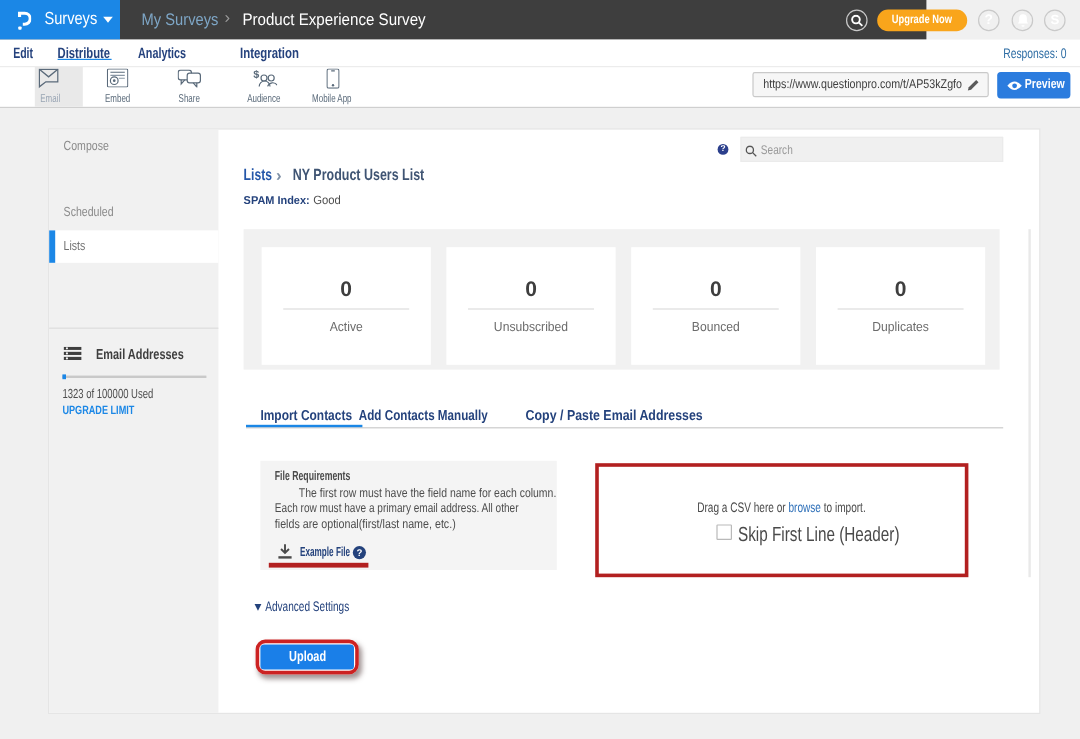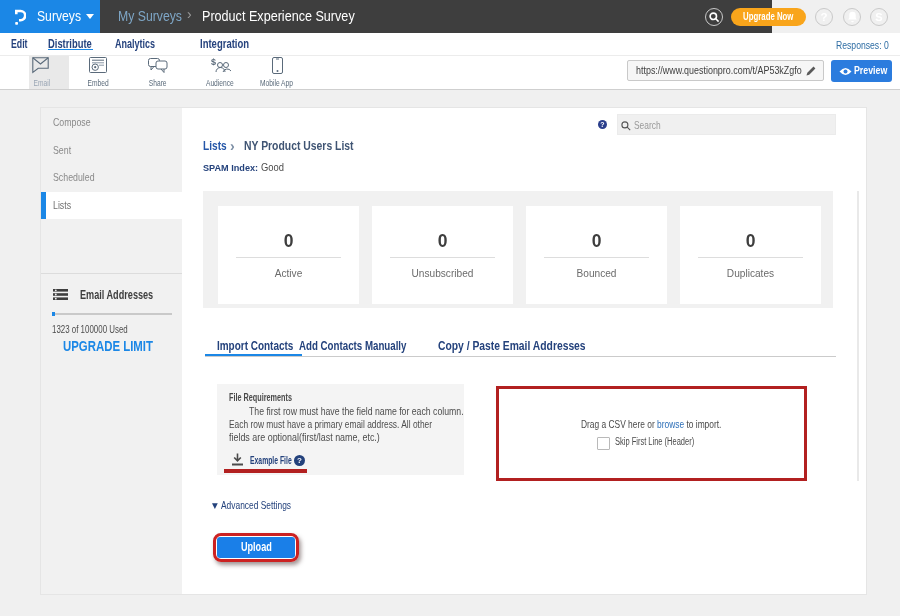--- a/index.html
+++ b/index.html
@@ -36,21 +36,21 @@
 
 .panel { position:absolute; left:41px; top:108px; width:825px; height:486px; background:#fff; box-shadow:0 0 0 1px #e5e5e5; }
 .sidebar { position:absolute; left:0; top:0; width:141px; height:486px; background:#f1f1f1; }
 .sideitem { position:absolute; left:0; width:141px; height:27.5px; line-height:27.5px; padding-left:12px; font-size:11px; color:#8a8a8a; }
 .sideitem.active { background:#fff; border-left:5px solid #1b87e6; padding-left:7px; color:#707070; }
 .sidediv { position:absolute; left:0px; top:165px; width:141px; border-top:1px solid #dcdcdc; }
 .email-addr { position:absolute; left:38.5px; top:180px; font-size:12px; font-weight:bold; color:#3e3e3e; }
 .progress { position:absolute; left:10.5px; top:204.5px; width:120px; height:2.5px; background:#c9c9c9; }
 .progress i { position:absolute; left:0; top:-0.5px; width:3.5px; height:3.5px; background:#1b87e6; }
 .used { position:absolute; left:11px; top:214.5px; font-size:11px; color:#4d4d4d; }
-.upglimit { position:absolute; left:22px; top:229px; font-size:15px; font-weight:bold; color:#1b87e6; }
+.upglimit { position:absolute; left:11px; top:229px; font-size:10px; font-weight:bold; color:#1b87e6; }
 
 
 .helpcirc { position:absolute; left:598px; top:120px; width:9px; height:9px; border-radius:50%; background:#2b3f8c; color:#fff; font-size:7px; font-weight:bold; text-align:center; line-height:9px; }
 .searchbox { position:absolute; left:617px; top:114px; width:219px; height:21px; background:#f0f0f0; border:1px solid #ebebeb; }
 .search-ph { position:absolute; left:16px; top:4px; font-size:10.5px; color:#999; }
 .bc-lists { position:absolute; left:203px; top:138px; font-size:13.5px; font-weight:bold; color:#2456a8; }
 .bc-sep { position:absolute; left:230px; top:137.5px; font-size:14px; font-weight:bold; color:#7d8fa5; }
 .bc-name { position:absolute; left:244px; top:138px; font-size:13.5px; font-weight:bold; color:#3f5473; }
 .spam1 { position:absolute; left:203px; top:162px; font-size:9.5px; font-weight:bold; color:#24427c; }
 .spam2 { position:absolute; left:261px; top:162px; font-size:10px; color:#4d4d4d; }
@@ -70,21 +70,21 @@
 .fr-title { position:absolute; left:229px; top:391px; font-size:11px; font-weight:bold; color:#4a4a4a; }
 .fr-line { position:absolute; left:229px; font-size:10.5px; color:#4d4d4d; white-space:nowrap; }
 .exfile { position:absolute; left:250px; top:454px; font-size:11px; font-weight:bold; color:#24427c; }
 .qcirc { position:absolute; width:11px; height:11px; border-radius:50%; background:#24427c; color:#fff; font-size:8px; font-weight:bold; text-align:center; line-height:11px; }
 .redmark { position:absolute; left:224px; top:469px; width:83px; height:3.5px; background:#b22020; }
 
 .dropzone { position:absolute; left:496px; top:386px; width:311px; height:95px; border:3px solid #b22020; background:#fff; }
 .dragline { position:absolute; left:0; top:28.5px; width:100%; text-align:center; font-size:11.5px; color:#4a4a4a; }
 .dragline a { color:#2d6fb8; }
 .skipbox { position:absolute; left:98px; top:48px; width:12.5px; height:12.5px; border:1px solid #b9b9b9; background:#fff; border-radius:1px; }
-.skipline { position:absolute; left:116px; top:46.5px; font-size:10px; color:#4a4a4a; }
+.skipline { position:absolute; left:116px; top:46.5px; font-size:17px; color:#4a4a4a; }
 
 .advset { position:absolute; left:212px; top:498px; font-size:11.5px; color:#24427c; }
 .upload-ring { position:absolute; left:212.5px; top:532.5px; width:86px; height:29px; border:3px solid #cc2222; border-radius:8px; box-shadow:2px 3px 4px rgba(70,45,45,0.5); }
 .upload-btn { position:absolute; left:217px; top:537px; width:78px; height:21px; background:#1a7fe8; border-radius:3px; color:#fff; font-size:12px; font-weight:bold; text-align:center; line-height:20px; }
 </style>
 </head>
 <body>
 
 <div class="topbar">
   <div class="logo-block">
@@ -177,21 +177,20 @@
         <path d="M0.5 4.5 Q6.5 -2.5 12.5 4.5 Q6.5 11.5 0.5 4.5Z" fill="#fff"></path>
         <circle cx="6.5" cy="4.5" r="2" fill="#2b7cde"></circle>
       </svg>
     <span class="abs" style="left:23px; top:4px;"><span class="t" style="transform:scaleX(0.8);">Preview</span></span>
   </div>
 </div>
 
 <div class="panel">
   <div class="sidebar">
     <div class="sideitem" style="top:1px;"><span class="t" style="transform:scaleX(0.8);">Compose</span></div>
-    <div class="sideitem" style="top:28.5px;"><span class="t" style="transform:scaleX(0.8);">Sent</span></div>
     <div class="sideitem" style="top:56px;"><span class="t" style="transform:scaleX(0.8);">Scheduled</span></div>
     <div class="sideitem active" style="top:83.5px;"><span class="t" style="transform:scaleX(0.8);">Lists</span></div>
     <div class="sidediv"></div>
     <svg class="abs" style="left:11.5px; top:181px;" width="15" height="11" viewBox="0 0 15 11">
         <g fill="#3e3e3e">
           <rect x="0" y="0" width="15" height="2.6"></rect>
           <rect x="0" y="4.2" width="15" height="2.6"></rect>
           <rect x="0" y="8.4" width="15" height="2.6"></rect>
         </g>
         <g fill="#f1f1f1">

